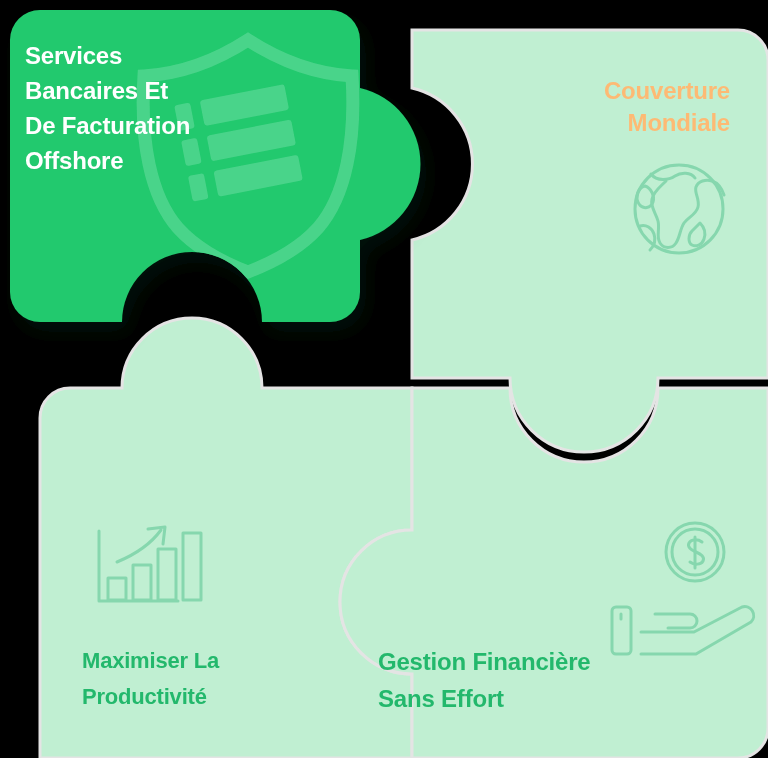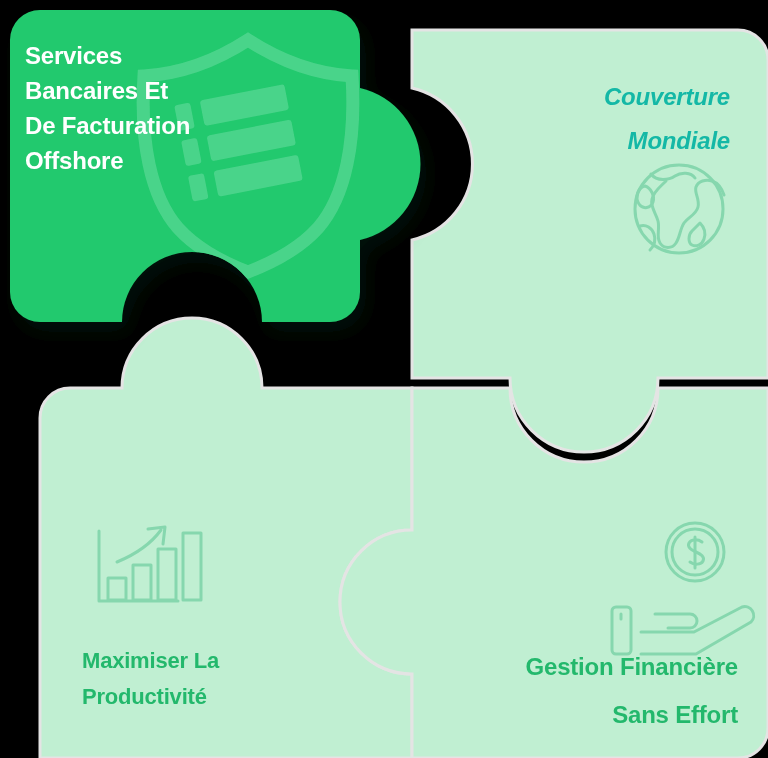--- a/index.html
+++ b/index.html
@@ -9,28 +9,28 @@
   #stage{position:relative;width:768px;height:758px;border-radius:31px;}
   #puzzle{position:absolute;inset:0;width:768px;height:758px;display:block;}
 
   .label{position:absolute;font-weight:700;letter-spacing:-0.2px;
          white-space:pre-line;}
 
   
   #t-offshore{left:25px;top:38px;width:235px;color:#ffffff;
               font-size:24px;line-height:35px;text-align:left;}
   
-  #t-global{right:38px;top:75px;width:300px;color:#14b8a6;
-            font-size:24px;line-height:44px;text-align:right;font-style:italic;}
+  #t-global{right:38px;top:75px;width:300px;color:#fdba74;
+            font-size:24px;line-height:32px;text-align:right;}
   
   #t-productivity{left:82px;top:643px;width:300px;color:#23b86c;
                   font-size:22px;line-height:36px;text-align:left;}
   
   #t-finance{right:30px;top:643px;width:360px;color:#23b86c;
-             font-size:24px;line-height:48px;text-align:right;}
+             font-size:24px;line-height:37px;text-align:left;}
 </style>
 </head>
 <body>
 
 <div id="stage">
 
   <svg id="puzzle" viewBox="0 0 768 758" xmlns="http://www.w3.org/2000/svg">
     <defs>
 
       <filter id="pieceShadow" x="-30%" y="-30%" width="180%" height="180%">

